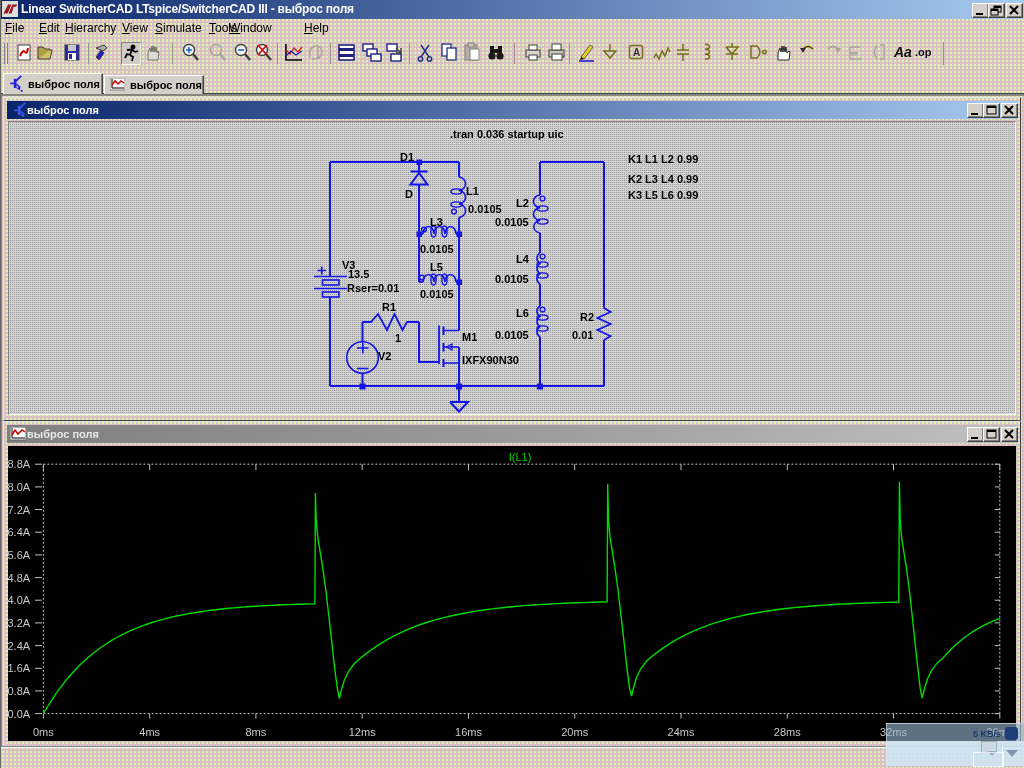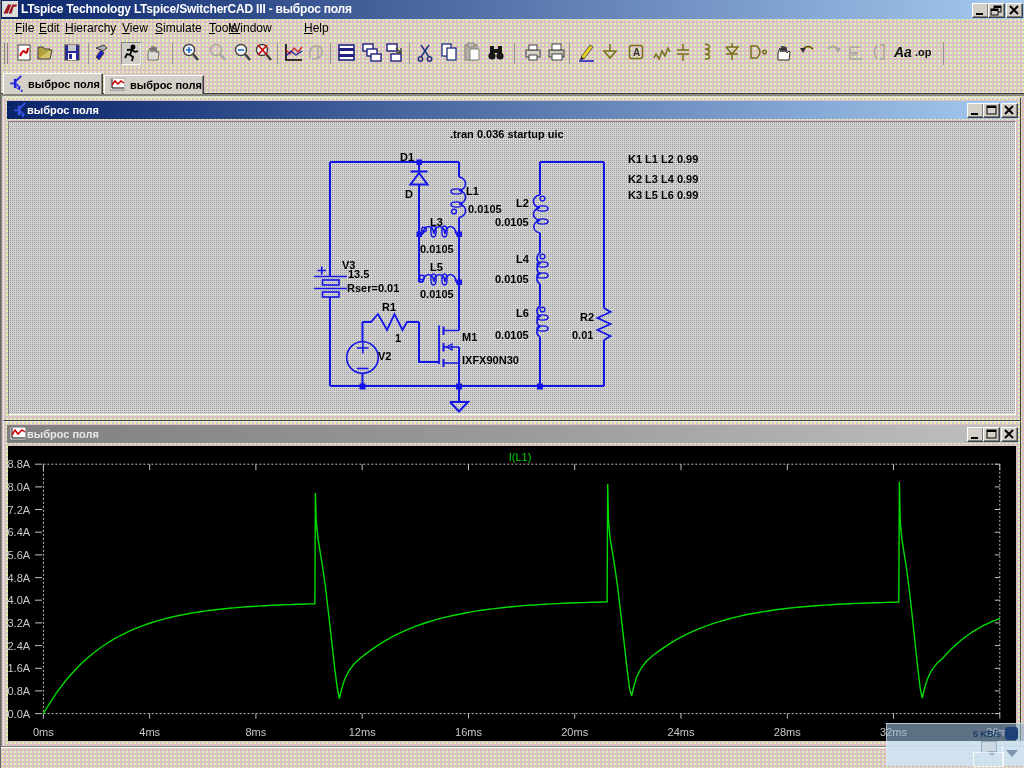--- a/index.html
+++ b/index.html
@@ -37,21 +37,21 @@
 <body>
 
 <div class="abs" style="left:0;top:0;width:1px;height:768px;background:#6a6a6a;z-index:50"></div>
 
 <div class="abs" id="title">
  <svg class="abs" style="left:2px;top:1px" width="16" height="16">
   <rect x="0" y="0" width="16" height="16" fill="#dce0da"></rect>
   <path d="M1.5,12.5 L6,3.5 L9.5,3.5 L5.5,12.5 Z" fill="#991420"></path>
   <path d="M6.5,12.5 L10.5,3.5 L15.2,3.5 L14.2,5.8 L11.6,5.8 L9.6,12.5 Z" fill="#991420"></path>
  </svg>
- <div class="abs" id="titletxt">LTspice Technology LTspice/SwitcherCAD III - выброс поля</div>
+ <div class="abs" id="titletxt">Linear SwitcherCAD LTspice/SwitcherCAD III - выброс поля</div>
  <div class="tbtn" style="left:972px;top:3px">
       <svg width="15" height="13">
         <rect x="3" y="9" width="7" height="2" fill="#000"></rect>
       </svg>
     </div>
  <div class="tbtn" style="left:988px;top:3px">
       <svg width="15" height="13">
         <rect x="5" y="2" width="7" height="6" fill="none" stroke="#000" stroke-width="1"></rect>
         <rect x="5" y="2" width="7" height="2" fill="#000"></rect>
         <rect x="2" y="5" width="7" height="6" fill="#d4d0c8" stroke="#000" stroke-width="1"></rect>
@@ -59,21 +59,21 @@
       </svg>
     </div>
  <div class="tbtn" style="left:1006px;top:3px">
       <svg width="15" height="13">
         <path d="M3,2 L11,10 M11,2 L3,10" stroke="#000" stroke-width="2"></path>
       </svg>
     </div>
 </div>
 
 <div class="abs dith" id="menubar">
- <div class="mi" style="left:15px"><u>F</u>ile</div>
+ <div class="mi" style="left:5px"><u>F</u>ile</div>
  <div class="mi" style="left:39px"><u>E</u>dit</div>
  <div class="mi" style="left:65px"><u>H</u>ierarchy</div>
  <div class="mi" style="left:122px"><u>V</u>iew</div>
  <div class="mi" style="left:155px"><u>S</u>imulate</div>
  <div class="mi" style="left:209px"><u>T</u>ools</div>
  <div class="mi" style="left:229px"><u>W</u>indow</div>
  <div class="mi" style="left:304px"><u>H</u>elp</div>
 </div>
 
 <div class="abs dith" id="toolbar">

